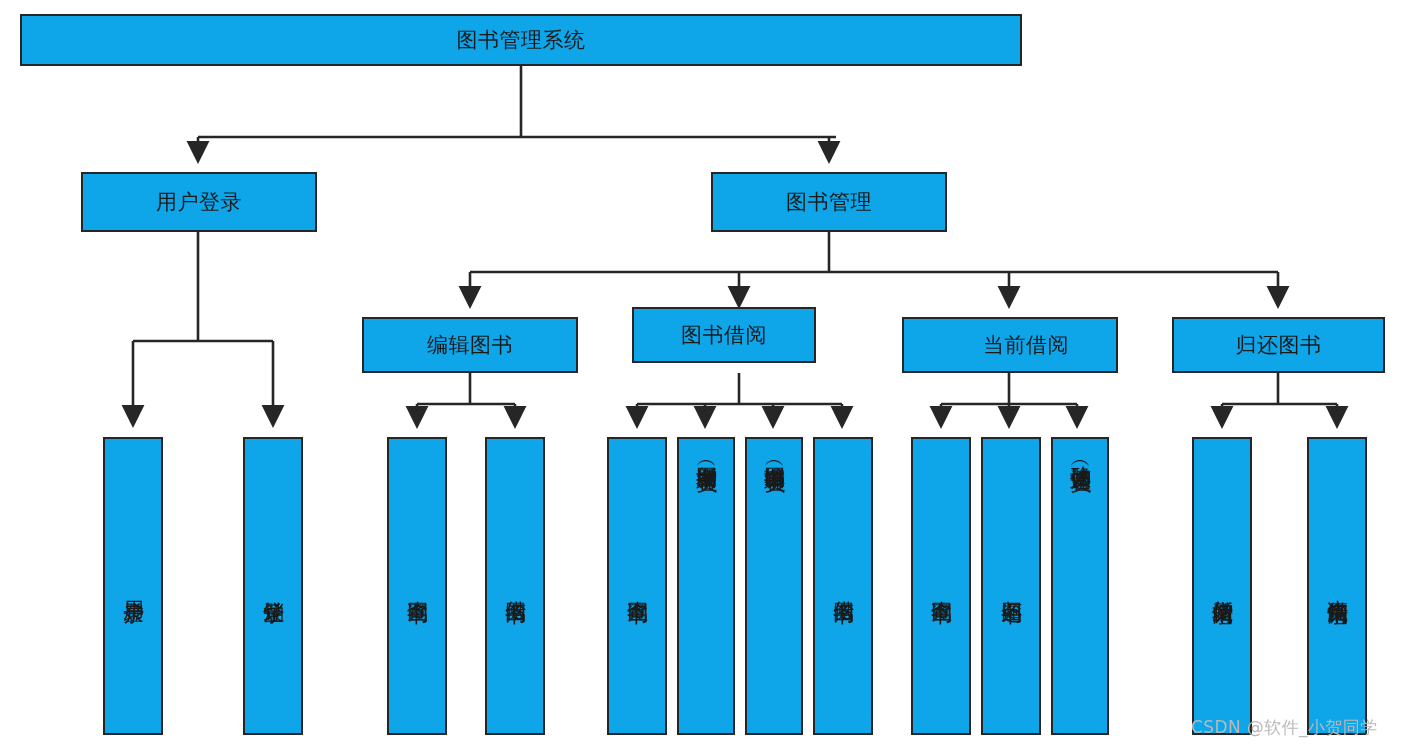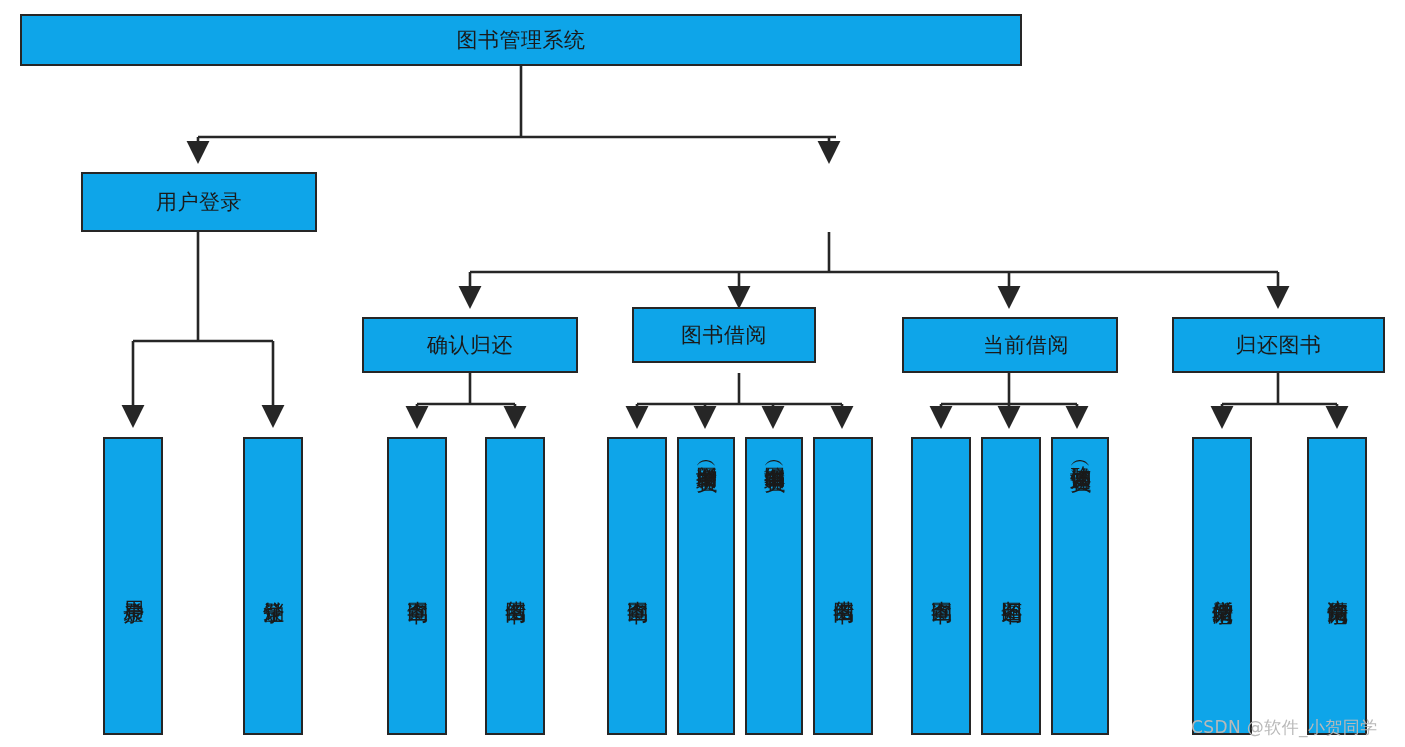--- a/index.html
+++ b/index.html
@@ -134,23 +134,26 @@
   </svg>
 
   <div class="node horiz" style="left:20px; top:14px; width:1002px; height:52px;">
     <span class="node-label">图书管理系统</span>
   </div>
 
   <div class="node horiz" style="left:81px; top:172px; width:236px; height:60px;">
     <span class="node-label">用户登录</span>
   </div>
 
+  <div class="node horiz" style="left:711px; top:172px; width:236px; height:60px;">
+    <span class="node-label">图书管理</span>
+  </div>
 
   <div class="node horiz" style="left:362px; top:317px; width:216px; height:56px;">
-    <span class="node-label">确认归还</span>
+    <span class="node-label">编辑图书</span>
   </div>
 
   <div class="node horiz" style="left:632px; top:307px; width:184px; height:56px;">
     <span class="node-label">图书借阅</span>
   </div>
 
   <div class="node horiz" style="left:902px; top:317px; width:216px; height:56px;padding-left:32px;">
     <span class="node-label">当前借阅</span>
   </div>
 

